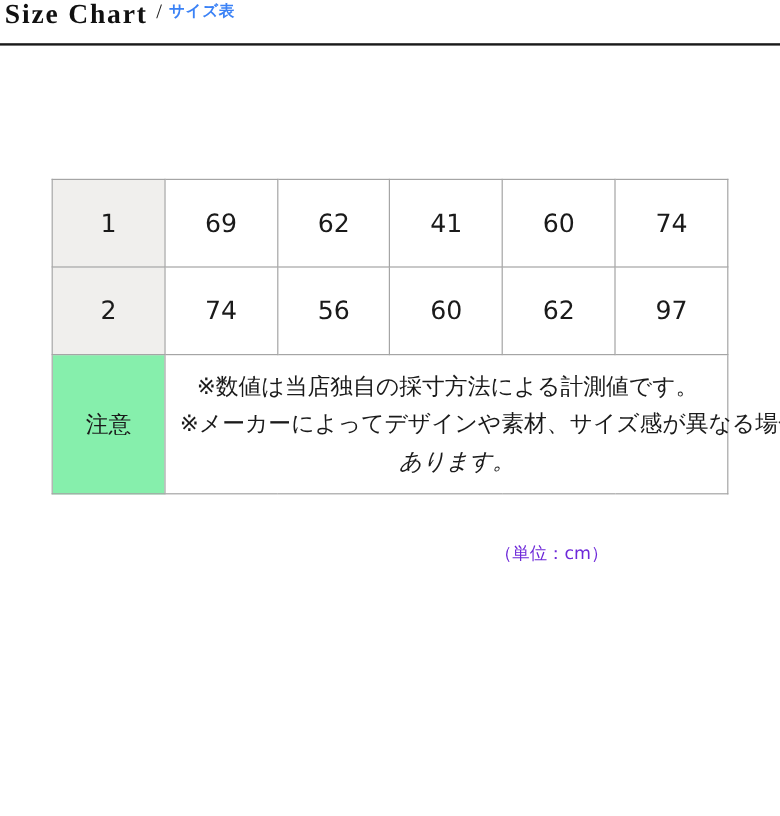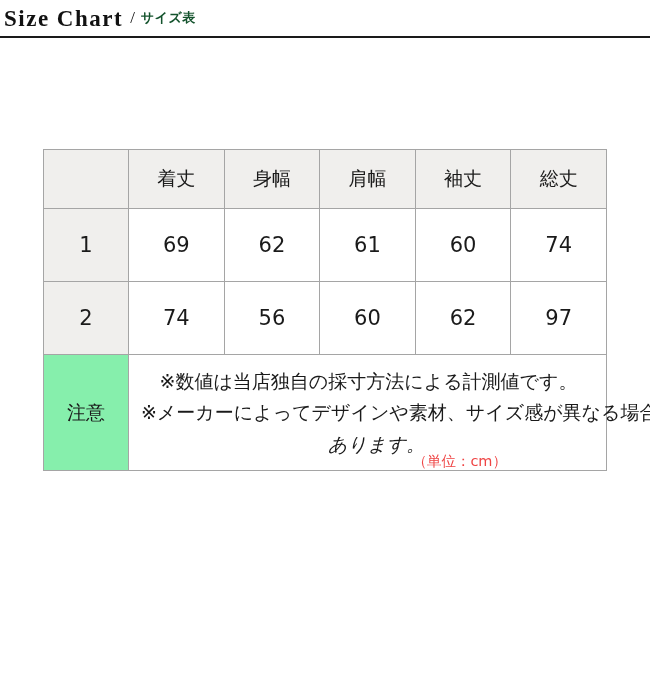--- a/index.html
+++ b/index.html
@@ -19,21 +19,21 @@
   
   .header {
     position: absolute;
     left: 0;
     top: 0;
     width: 650px;
     height: 38px;
     box-sizing: border-box;
     border-bottom: 2px solid #1a1a1a;
     display: flex;
-    align-items: center;
+    align-items: flex-start;
     padding-left: 4px;
   }
   .header-title {
     font-family: "Liberation Serif", serif;
     font-weight: bold;
     font-size: 23px;
     letter-spacing: 1.5px;
     line-height: 1;
     color: #111111;
   }
@@ -41,21 +41,21 @@
     font-family: "Liberation Serif", serif;
     font-size: 17px;
     margin: 0 6px 0 7px;
     color: #111111;
   }
   .header-sub {
     font-family: "DejaVu Sans", sans-serif;
     font-size: 13px;
     font-weight: bold;
     letter-spacing: 0.5px;
-    color: #14532d;
+    color: #3b82f6;
   }
 
   
   .table-wrap {
     position: absolute;
     left: 43px;
     top: 149px;
     width: 564px;
   }
   table.size-table {
@@ -118,48 +118,40 @@
   }
 
   .unit {
     position: absolute;
     left: 43px;
     top: 452px;
     width: 464px;
     text-align: right;
     font-family: "DejaVu Sans", sans-serif;
     font-size: 14.5px;
-    color: #ef4444;
+    color: #6d28d9;
   }
 </style>
 </head>
 <body>
 
 <div class="header">
   <span class="header-title">Size Chart</span>
   <span class="header-sep">/</span>
   <span class="header-sub">サイズ表</span>
 </div>
 
 <div class="table-wrap">
   <table class="size-table">
     <tbody>
-      <tr class="head-row">
-        <td class="corner"></td>
-        <td class="col-head">着丈</td>
-        <td class="col-head">身幅</td>
-        <td class="col-head">肩幅</td>
-        <td class="col-head">袖丈</td>
-        <td class="col-head">総丈</td>
-      </tr>
       <tr class="data-row">
         <td class="row-head">1</td>
         <td>69</td>
         <td>62</td>
-        <td>61</td>
+        <td>41</td>
         <td>60</td>
         <td>74</td>
       </tr>
       <tr class="data-row">
         <td class="row-head">2</td>
         <td>74</td>
         <td>56</td>
         <td>60</td>
         <td>62</td>
         <td>97</td>

